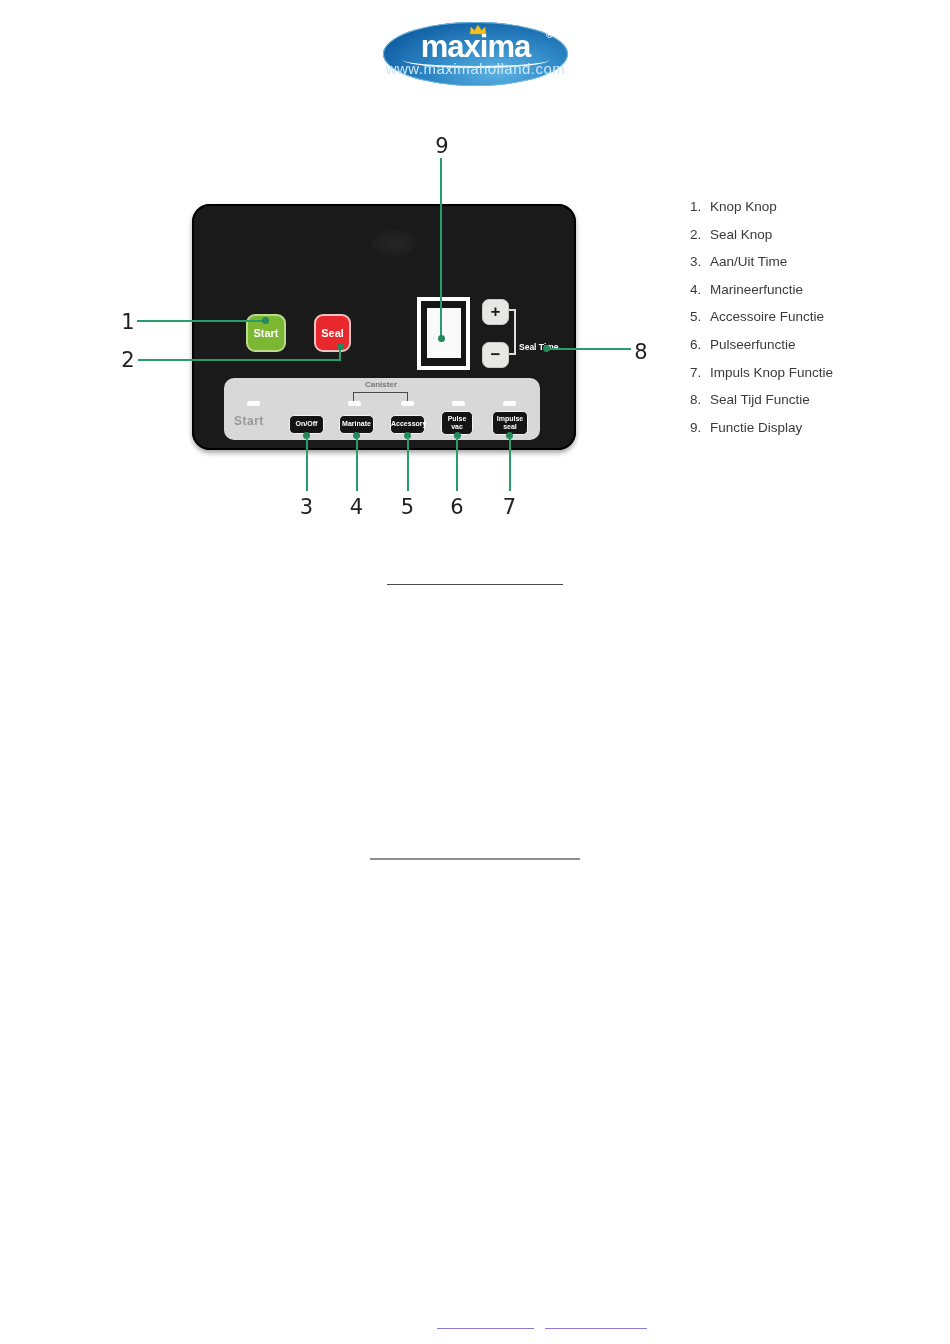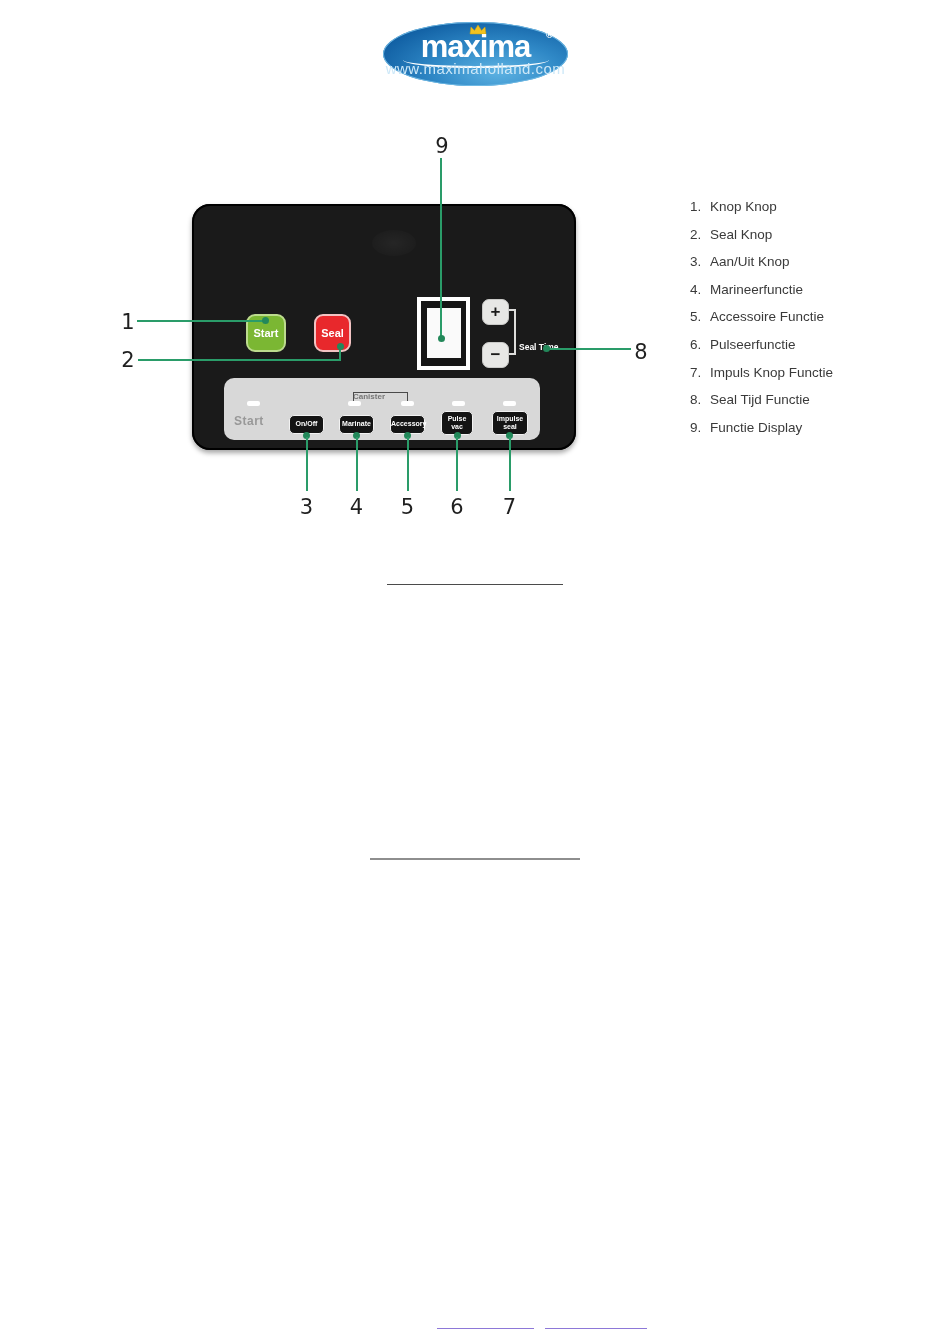--- a/index.html
+++ b/index.html
@@ -79,21 +79,21 @@
     position: absolute; left: 519px; top: 334px; width: 46px;
     color: #ffffff; font-size: 8.5px; font-weight: bold;
   }
 
   
   .strip {
     position: absolute; left: 224px; top: 370px; width: 316px; height: 62px;
     background: #d8d8d8; border-radius: 10px;
   }
   .canister-label {
-    position: absolute; left: 353px; top: 384px; width: 56px; 
+    position: absolute; left: 353px; top: 372px; width: 56px; text-align: center;
     color: #767676; font-size: 8px; font-weight: bold;
   }
   .canister-bracket {
     position: absolute; left: 353px; top: 384px; width: 55px; height: 9px;
     border: 1.5px solid #4a4a4a; border-bottom: none;
   }
   .led {
     position: absolute; width: 13px; height: 4.5px; border-radius: 2px; background: #ffffff;
     top: 393px;
   }
@@ -242,21 +242,21 @@
     <div class="legend-item">
       <span class="num">1.</span>
       <span>Knop Knop</span>
     </div>
     <div class="legend-item">
       <span class="num">2.</span>
       <span>Seal Knop</span>
     </div>
     <div class="legend-item">
       <span class="num">3.</span>
-      <span>Aan/Uit Knop</span>
+      <span>Aan/Uit Time</span>
     </div>
     <div class="legend-item">
       <span class="num">4.</span>
       <span>Marineerfunctie</span>
     </div>
     <div class="legend-item">
       <span class="num">5.</span>
       <span>Accessoire Functie</span>
     </div>
     <div class="legend-item">

